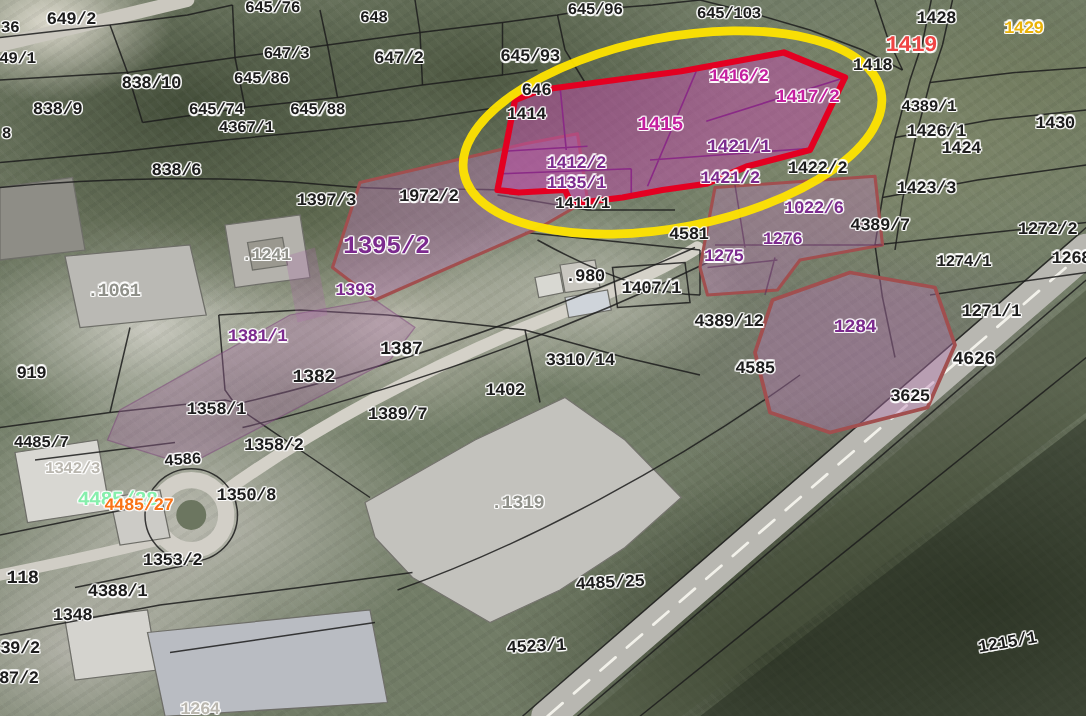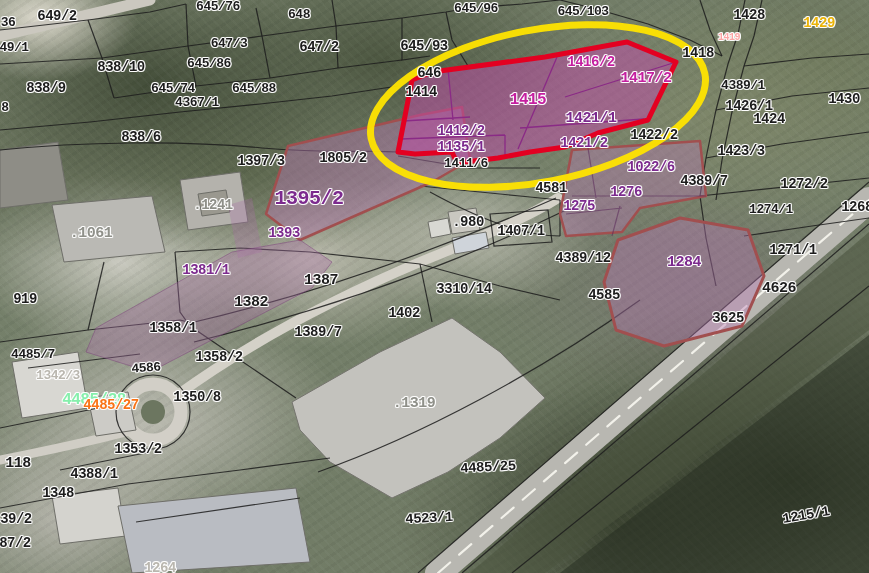--- a/index.html
+++ b/index.html
@@ -172,43 +172,43 @@
       <span class="lbl" style="left: 141px; top: 137px; color: rgb(28, 28, 28); font-size: 14px;">838/6</span>
       <span class="lbl" style="left: 299px; top: 14px; color: rgb(28, 28, 28);">648</span>
       <span class="lbl" style="left: 319px; top: 47px; color: rgb(28, 28, 28); font-size: 14px;">647/2</span>
       <span class="lbl" style="left: 424px; top: 46px; color: rgb(28, 28, 28); font-size: 14px;">645/93</span>
       <span class="lbl" style="left: 476px; top: 8px; color: rgb(28, 28, 28);">645/96</span>
       <span class="lbl" style="left: 583px; top: 11px; color: rgb(28, 28, 28);">645/103</span>
       <span class="lbl" style="left: 429px; top: 73px; color: rgb(28, 28, 28); font-size: 14px;">646</span>
       <span class="lbl" style="left: 421px; top: 92px; color: rgb(28, 28, 28); font-size: 14px;">1414</span>
       <span class="lbl" style="left: 749px; top: 15px; color: rgb(28, 28, 28); font-size: 14px;">1428</span>
       <span class="lbl" style="left: 819px; top: 23px; color: #eab308; font-size: 14px;">1429</span>
-      <span class="lbl" style="left: 729px; top: 37px; color: #fca5a5; font-size: 10px; text-align: right;">1419</span>
+      <span class="lbl" style="left: 729px; top: 37px; color: #ef4444; font-size: 18px; text-align: right;">1419</span>
       <span class="lbl" style="left: 698px; top: 53px; color: rgb(28, 28, 28); font-size: 14px;">1418</span>
       <span class="lbl" style="left: 743px; top: 85px; color: rgb(28, 28, 28);">4389/1</span>
       <span class="lbl" style="left: 749px; top: 106px; color: rgb(28, 28, 28); font-size: 14px;">1426/1</span>
       <span class="lbl" style="left: 844px; top: 99px; color: rgb(28, 28, 28); font-size: 14px;">1430</span>
       <span class="lbl" style="left: 769px; top: 119px; color: rgb(28, 28, 28); font-size: 14px;">1424</span>
       <span class="lbl" style="left: 741px; top: 151px; color: rgb(28, 28, 28); font-size: 14px;">1423/3</span>
       <span class="lbl" style="left: 704px; top: 181px; color: rgb(28, 28, 28); font-size: 14px;">4389/7</span>
-      <span class="lbl" style="left: 804px; top: 184px; color: rgb(28, 28, 28); font-size: 14px;">1272/2</span>
+      <span class="lbl" style="left: 838px; top: 184px; color: rgb(28, 28, 28); font-size: 14px;">1272/2</span>
       <span class="lbl" style="left: 771px; top: 209px; color: rgb(28, 28, 28);">1274/1</span>
       <span class="lbl" style="left: 857px; top: 207px; color: rgb(28, 28, 28); font-size: 14px;">1268</span>
       <span class="lbl" style="left: 793px; top: 250px; color: rgb(28, 28, 28); font-size: 14px;">1271/1</span>
       <span class="lbl" style="left: 779px; top: 288px; color: rgb(28, 28, 28); font-size: 15px;">4626</span>
       <span class="lbl" style="left: 728px; top: 318px; color: rgb(28, 28, 28); font-size: 14px;">3625</span>
       <span class="lbl" style="left: 604px; top: 295px; color: rgb(28, 28, 28); font-size: 14px;">4585</span>
       <span class="lbl" style="left: 583px; top: 258px; color: rgb(28, 28, 28); font-size: 14px;">4389/12</span>
       <span class="lbl" style="left: 464px; top: 289px; color: rgb(28, 28, 28); font-size: 14px;">3310/14</span>
       <span class="lbl" style="left: 551px; top: 188px; color: rgb(28, 28, 28); font-size: 14px;">4581</span>
       <span class="lbl" style="left: 468px; top: 222px; color: rgb(28, 28, 28); font-size: 14px;">.980</span>
       <span class="lbl" style="left: 521px; top: 231px; color: rgb(28, 28, 28); font-size: 14px;">1407/1</span>
-      <span class="lbl" style="left: 466px; top: 163px; color: rgb(28, 28, 28);">1411/6</span>
+      <span class="lbl" style="left: 466px; top: 163px; color: rgb(28, 28, 28);">1411/1</span>
       <span class="lbl" style="left: 261px; top: 161px; color: rgb(28, 28, 28); font-size: 14px;">1397/3</span>
-      <span class="lbl" style="left: 343px; top: 158px; color: rgb(28, 28, 28); font-size: 14px;">1805/2</span>
+      <span class="lbl" style="left: 343px; top: 158px; color: rgb(28, 28, 28); font-size: 14px;">1972/2</span>
       <span class="lbl" style="left: 321px; top: 280px; color: rgb(28, 28, 28); font-size: 15px;">1387</span>
       <span class="lbl" style="left: 251px; top: 302px; color: rgb(28, 28, 28); font-size: 15px;">1382</span>
       <span class="lbl" style="left: 404px; top: 313px; color: rgb(28, 28, 28); font-size: 14px;">1402</span>
       <span class="lbl" style="left: 318px; top: 332px; color: rgb(28, 28, 28); font-size: 14px;">1389/7</span>
       <span class="lbl" style="left: 173px; top: 328px; color: rgb(28, 28, 28); font-size: 14px;">1358/1</span>
       <span class="lbl" style="left: 219px; top: 357px; color: rgb(28, 28, 28); font-size: 14px;">1358/2</span>
       <span class="lbl" style="left: 197px; top: 397px; color: rgb(28, 28, 28); font-size: 14px;">1350/8</span>
       <span class="lbl" style="left: 138px; top: 449px; color: rgb(28, 28, 28); font-size: 14px;">1353/2</span>
       <span class="lbl" style="left: 94px; top: 474px; color: rgb(28, 28, 28); font-size: 14px;">4388/1</span>
       <span class="lbl" style="left: 58px; top: 493px; color: rgb(28, 28, 28); font-size: 14px;">1348</span>

